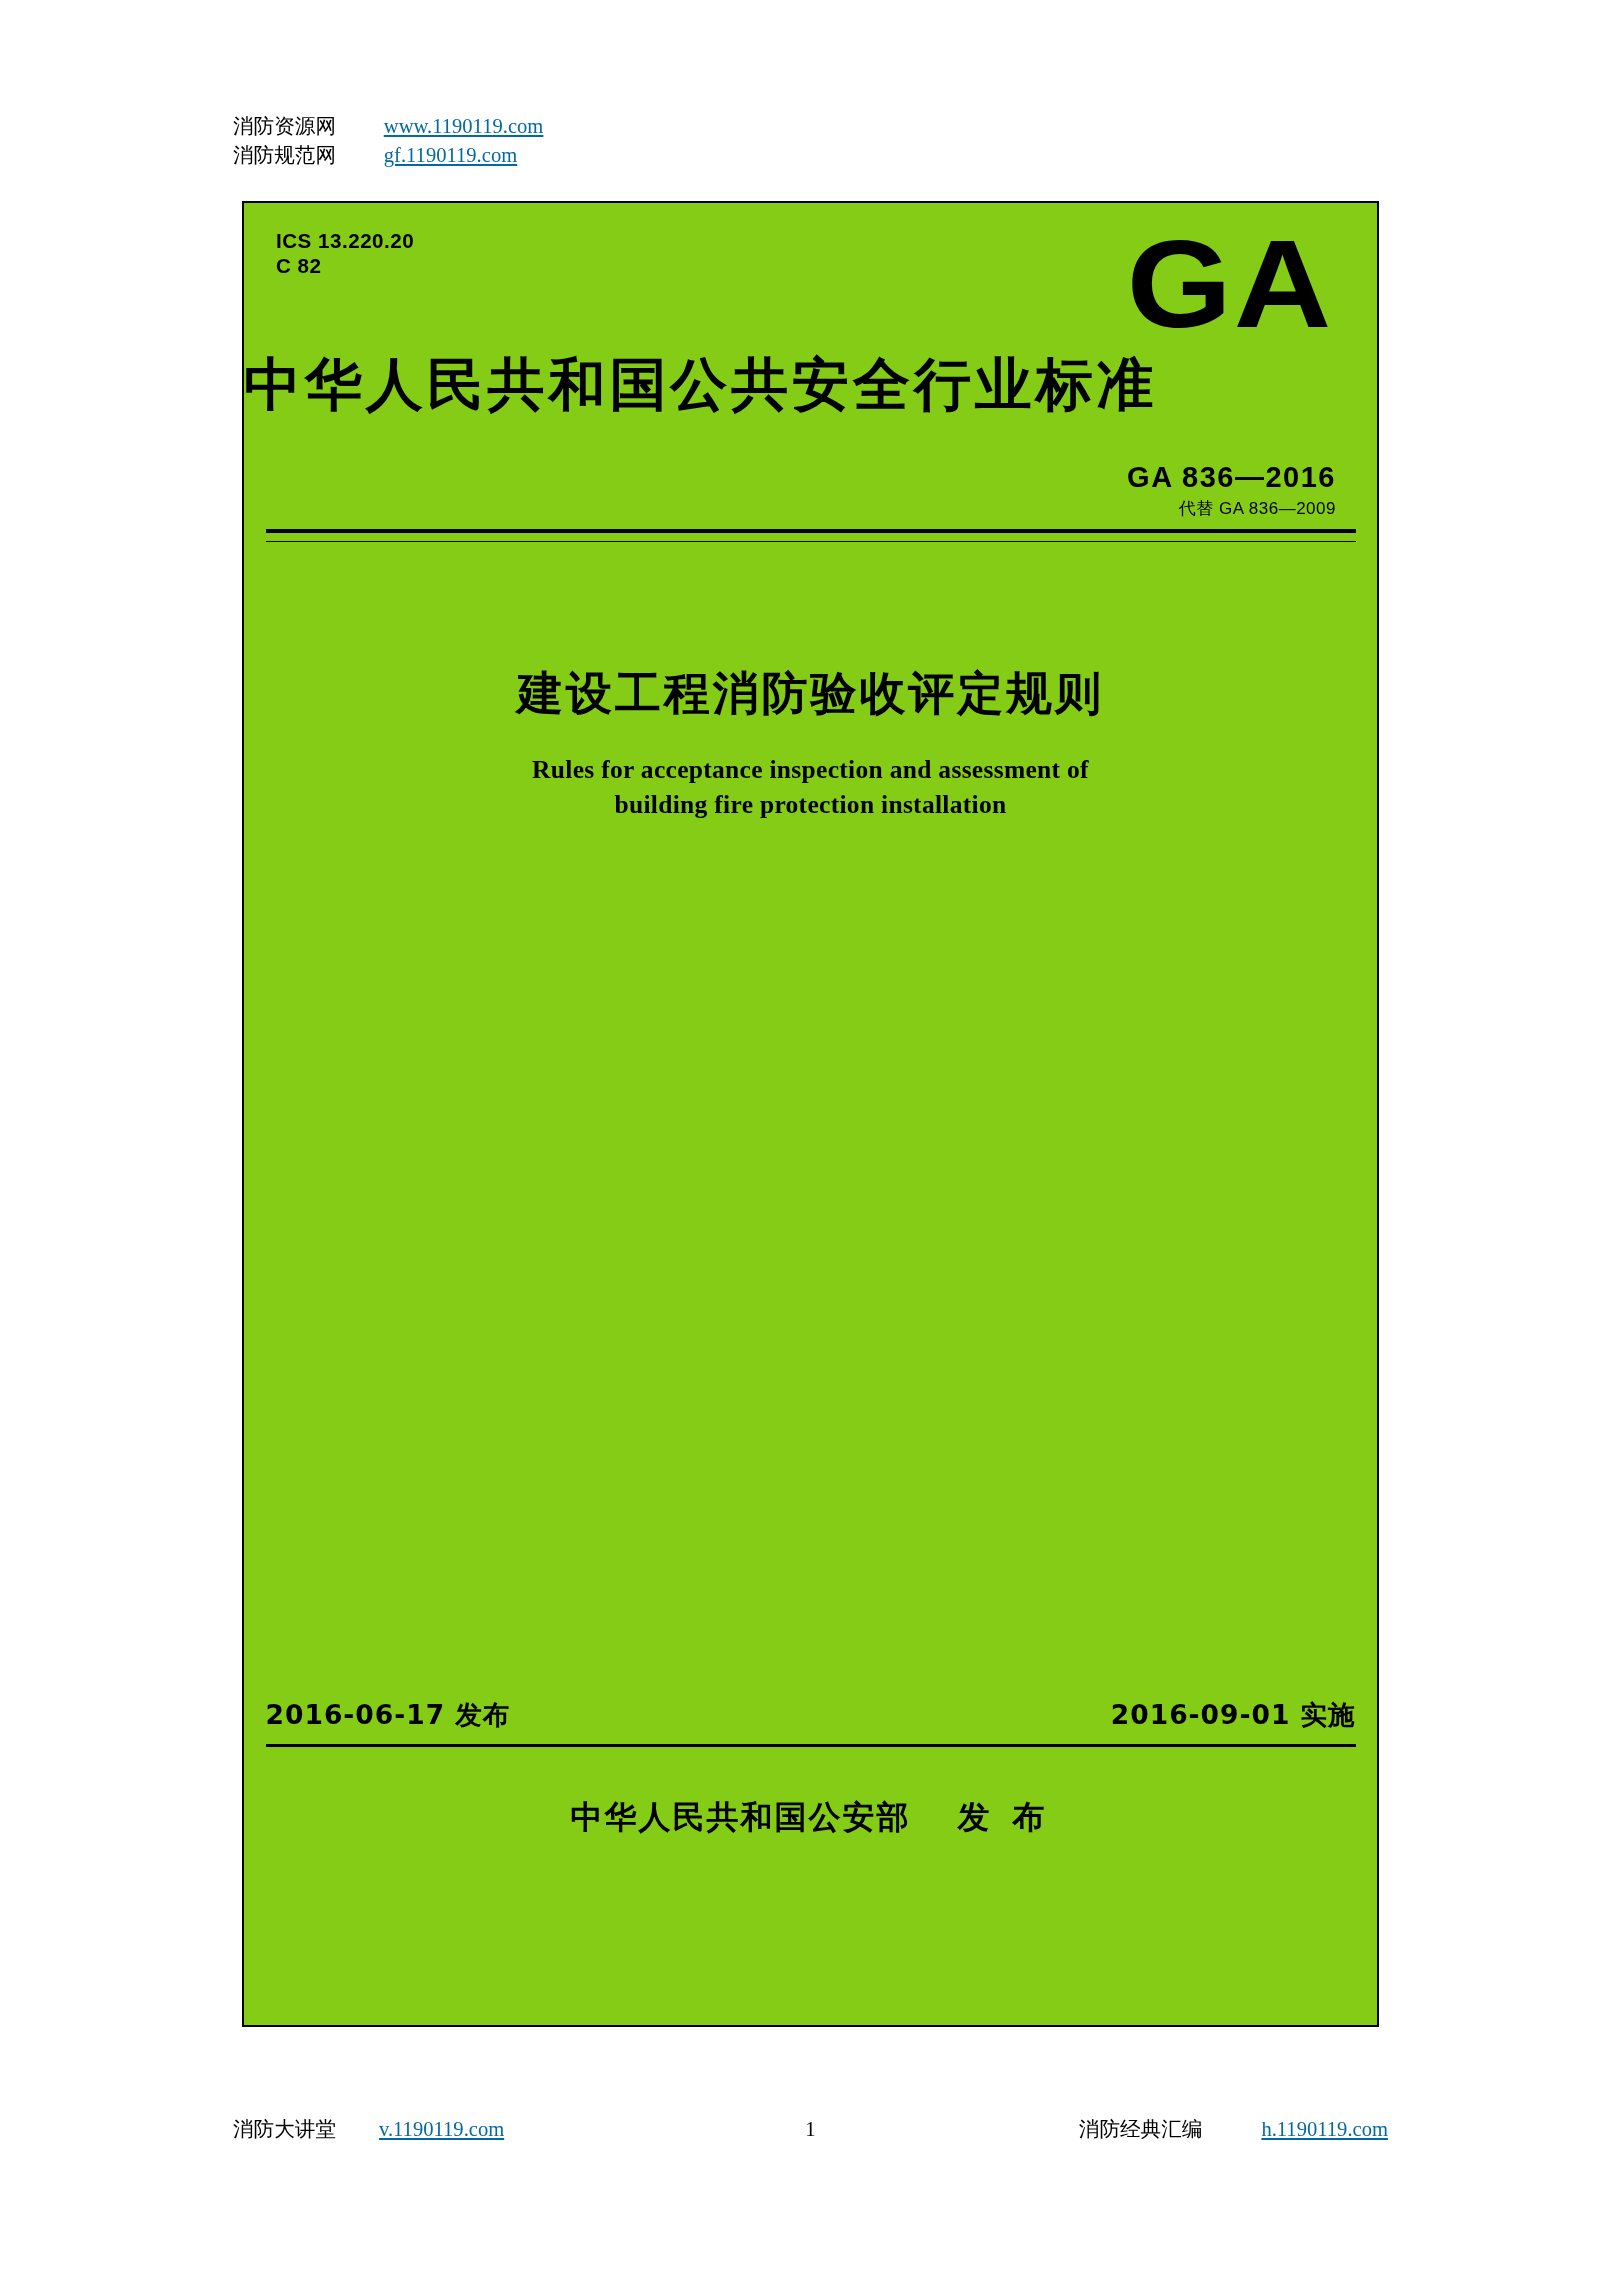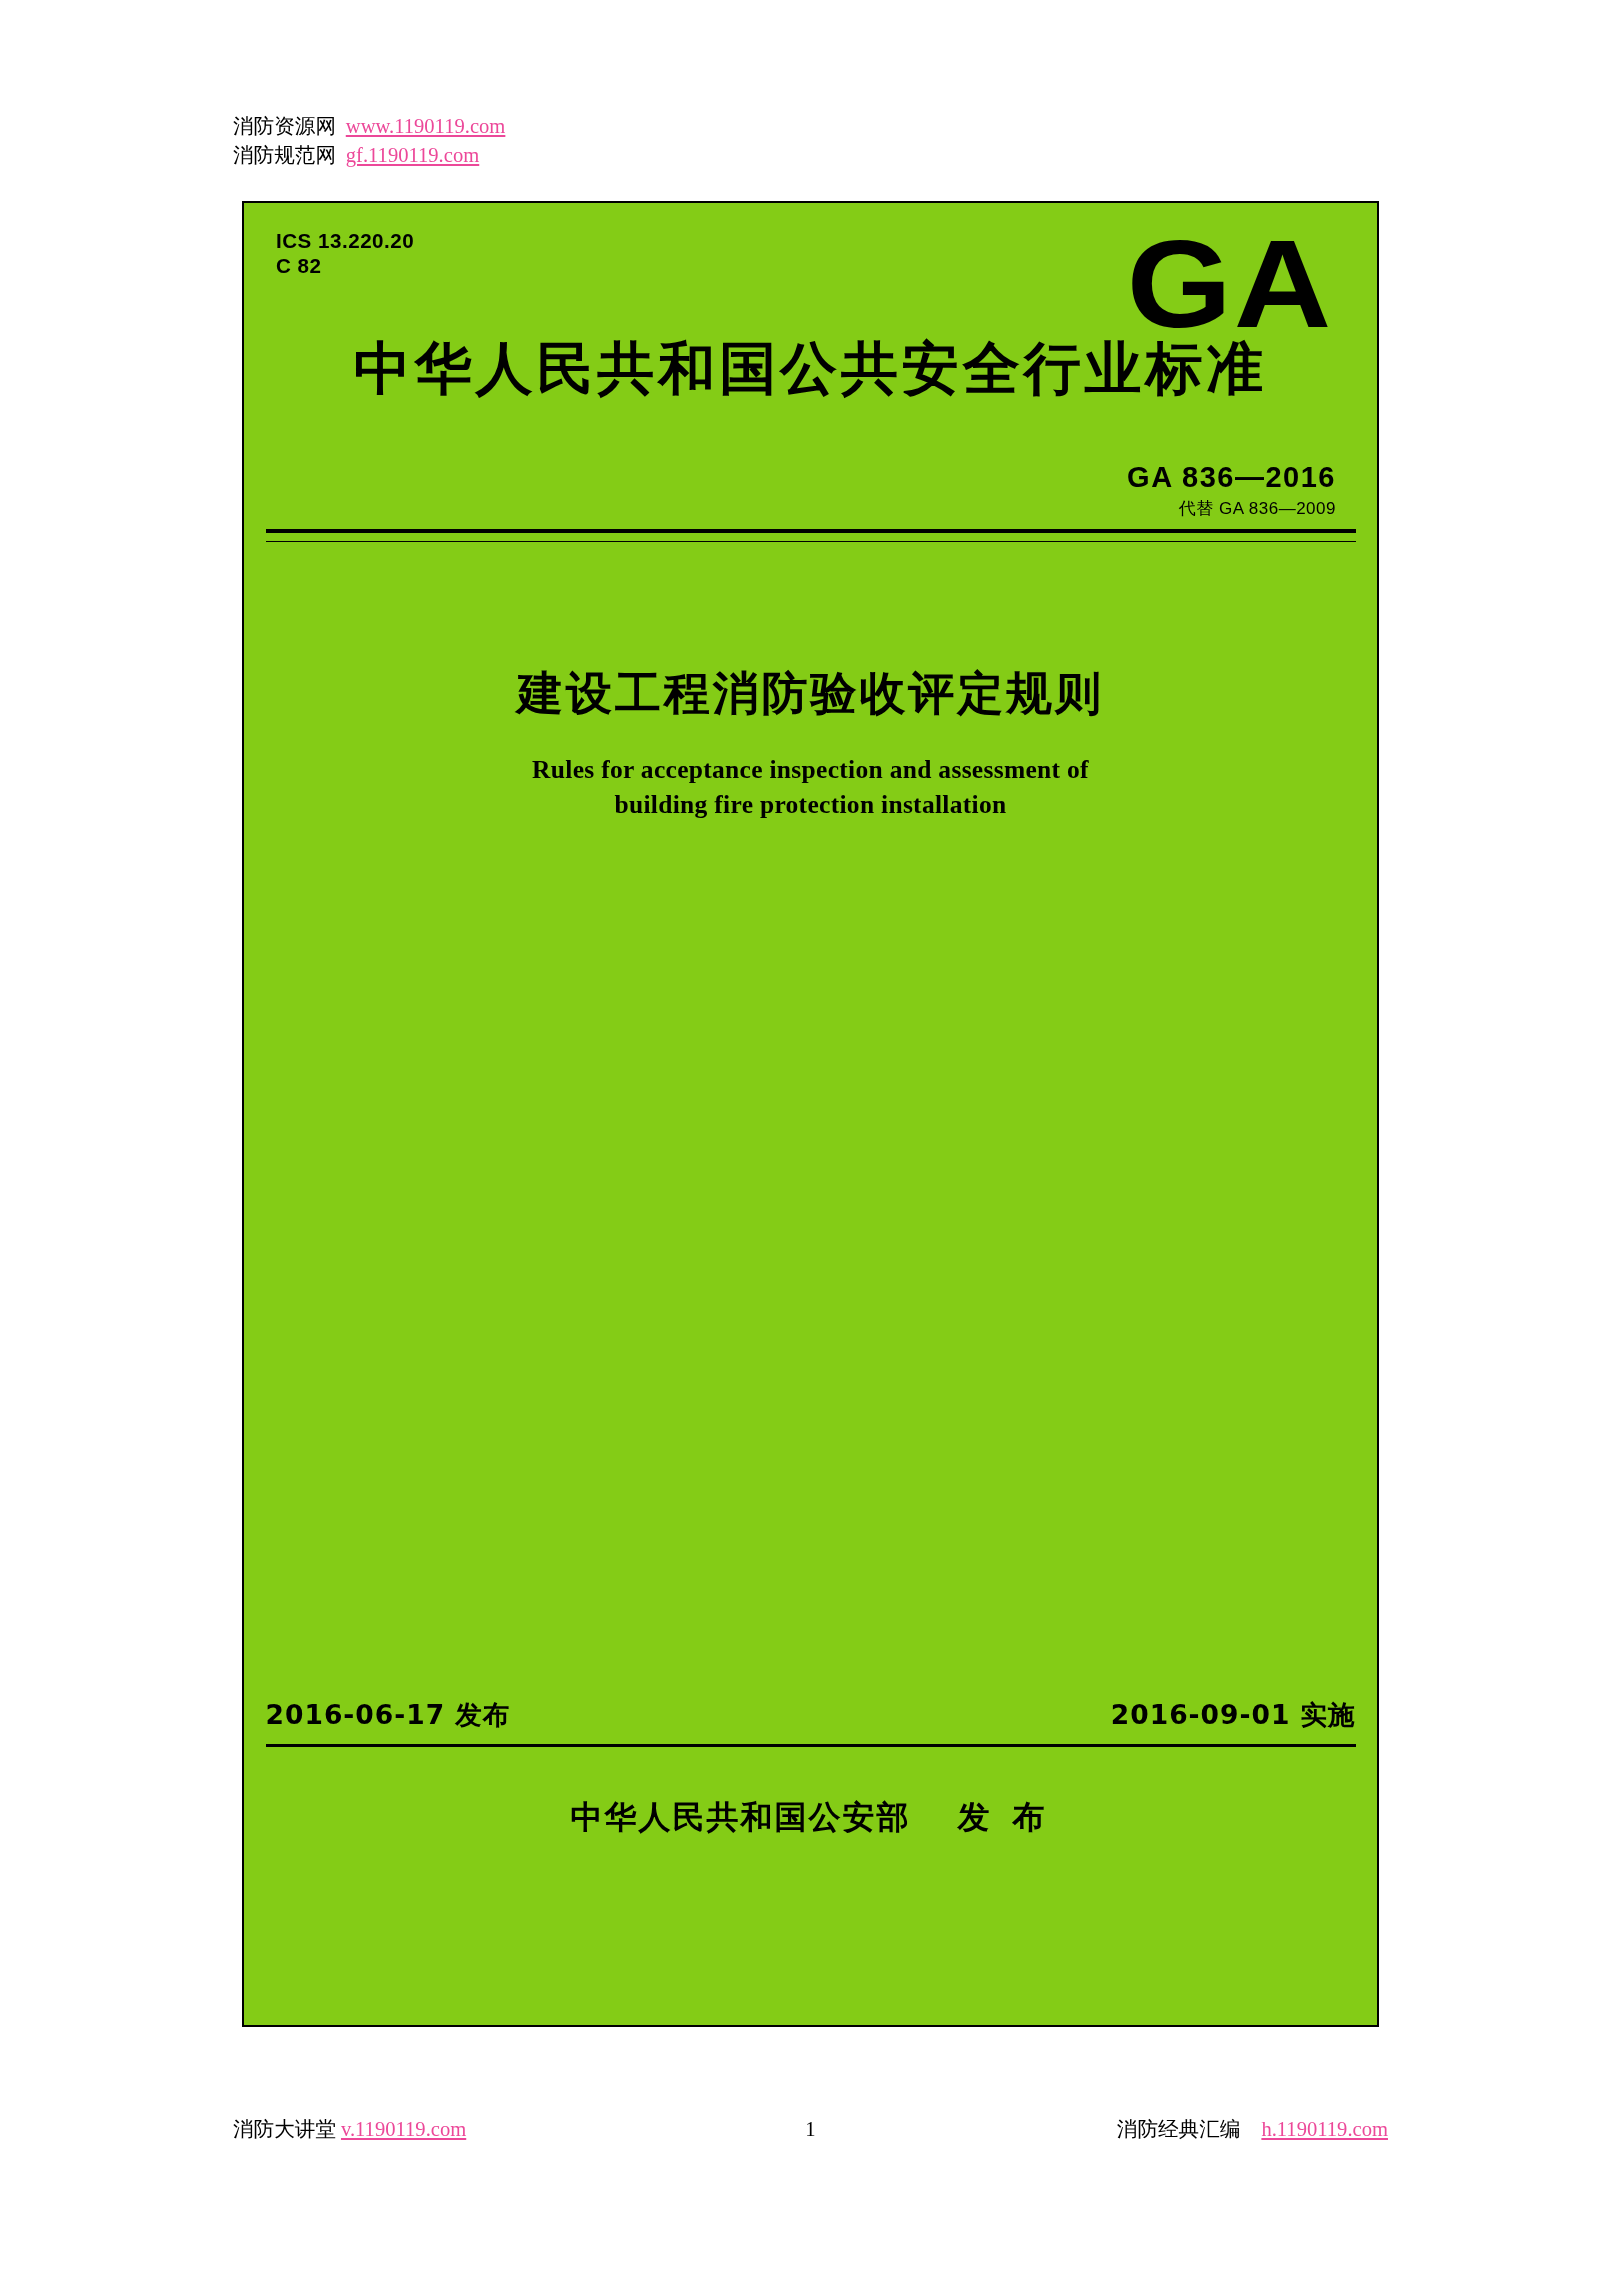--- a/index.html
+++ b/index.html
@@ -27,23 +27,24 @@
     justify-content: space-between;
     padding: 0 233px;
     box-sizing: border-box;
     font-size: 20.6px;
     line-height: 29px;
     flex-direction: column;
   }
   .hdr-group { display: flex; align-items: baseline; gap: 9.8px; white-space: nowrap; }
   .hdr-label { color: #000; }
   .hdr-link {
-    color: #ec4899;
+    color: #0369a1;
     text-decoration: underline;
     cursor: pointer;
+    margin-left: 38px;
   }
 
   
   .cover-frame {
     position: absolute;
     left: 242px;
     top: 201px;
     width: 1137px;
     height: 1826px;
     border: 2px solid #000;
@@ -74,23 +75,23 @@
     line-height: 118px;
     letter-spacing: 2px;
     transform: scaleX(1.08);
     transform-origin: right top;
   }
 
   
   .std-org-title {
     position: absolute;
     left: 0;
-    top: 131px;
-    width: 100%;
-    text-align: center;
+    top: 147px;
+    width: 100%;
+    text-align: left;
     font-family: "DejaVu Sans", sans-serif;
     font-weight: bold;
     font-size: 57px;
     letter-spacing: 3.9px;
     line-height: 69px;
   }
 
   
   .std-number-block {
     position: absolute;

